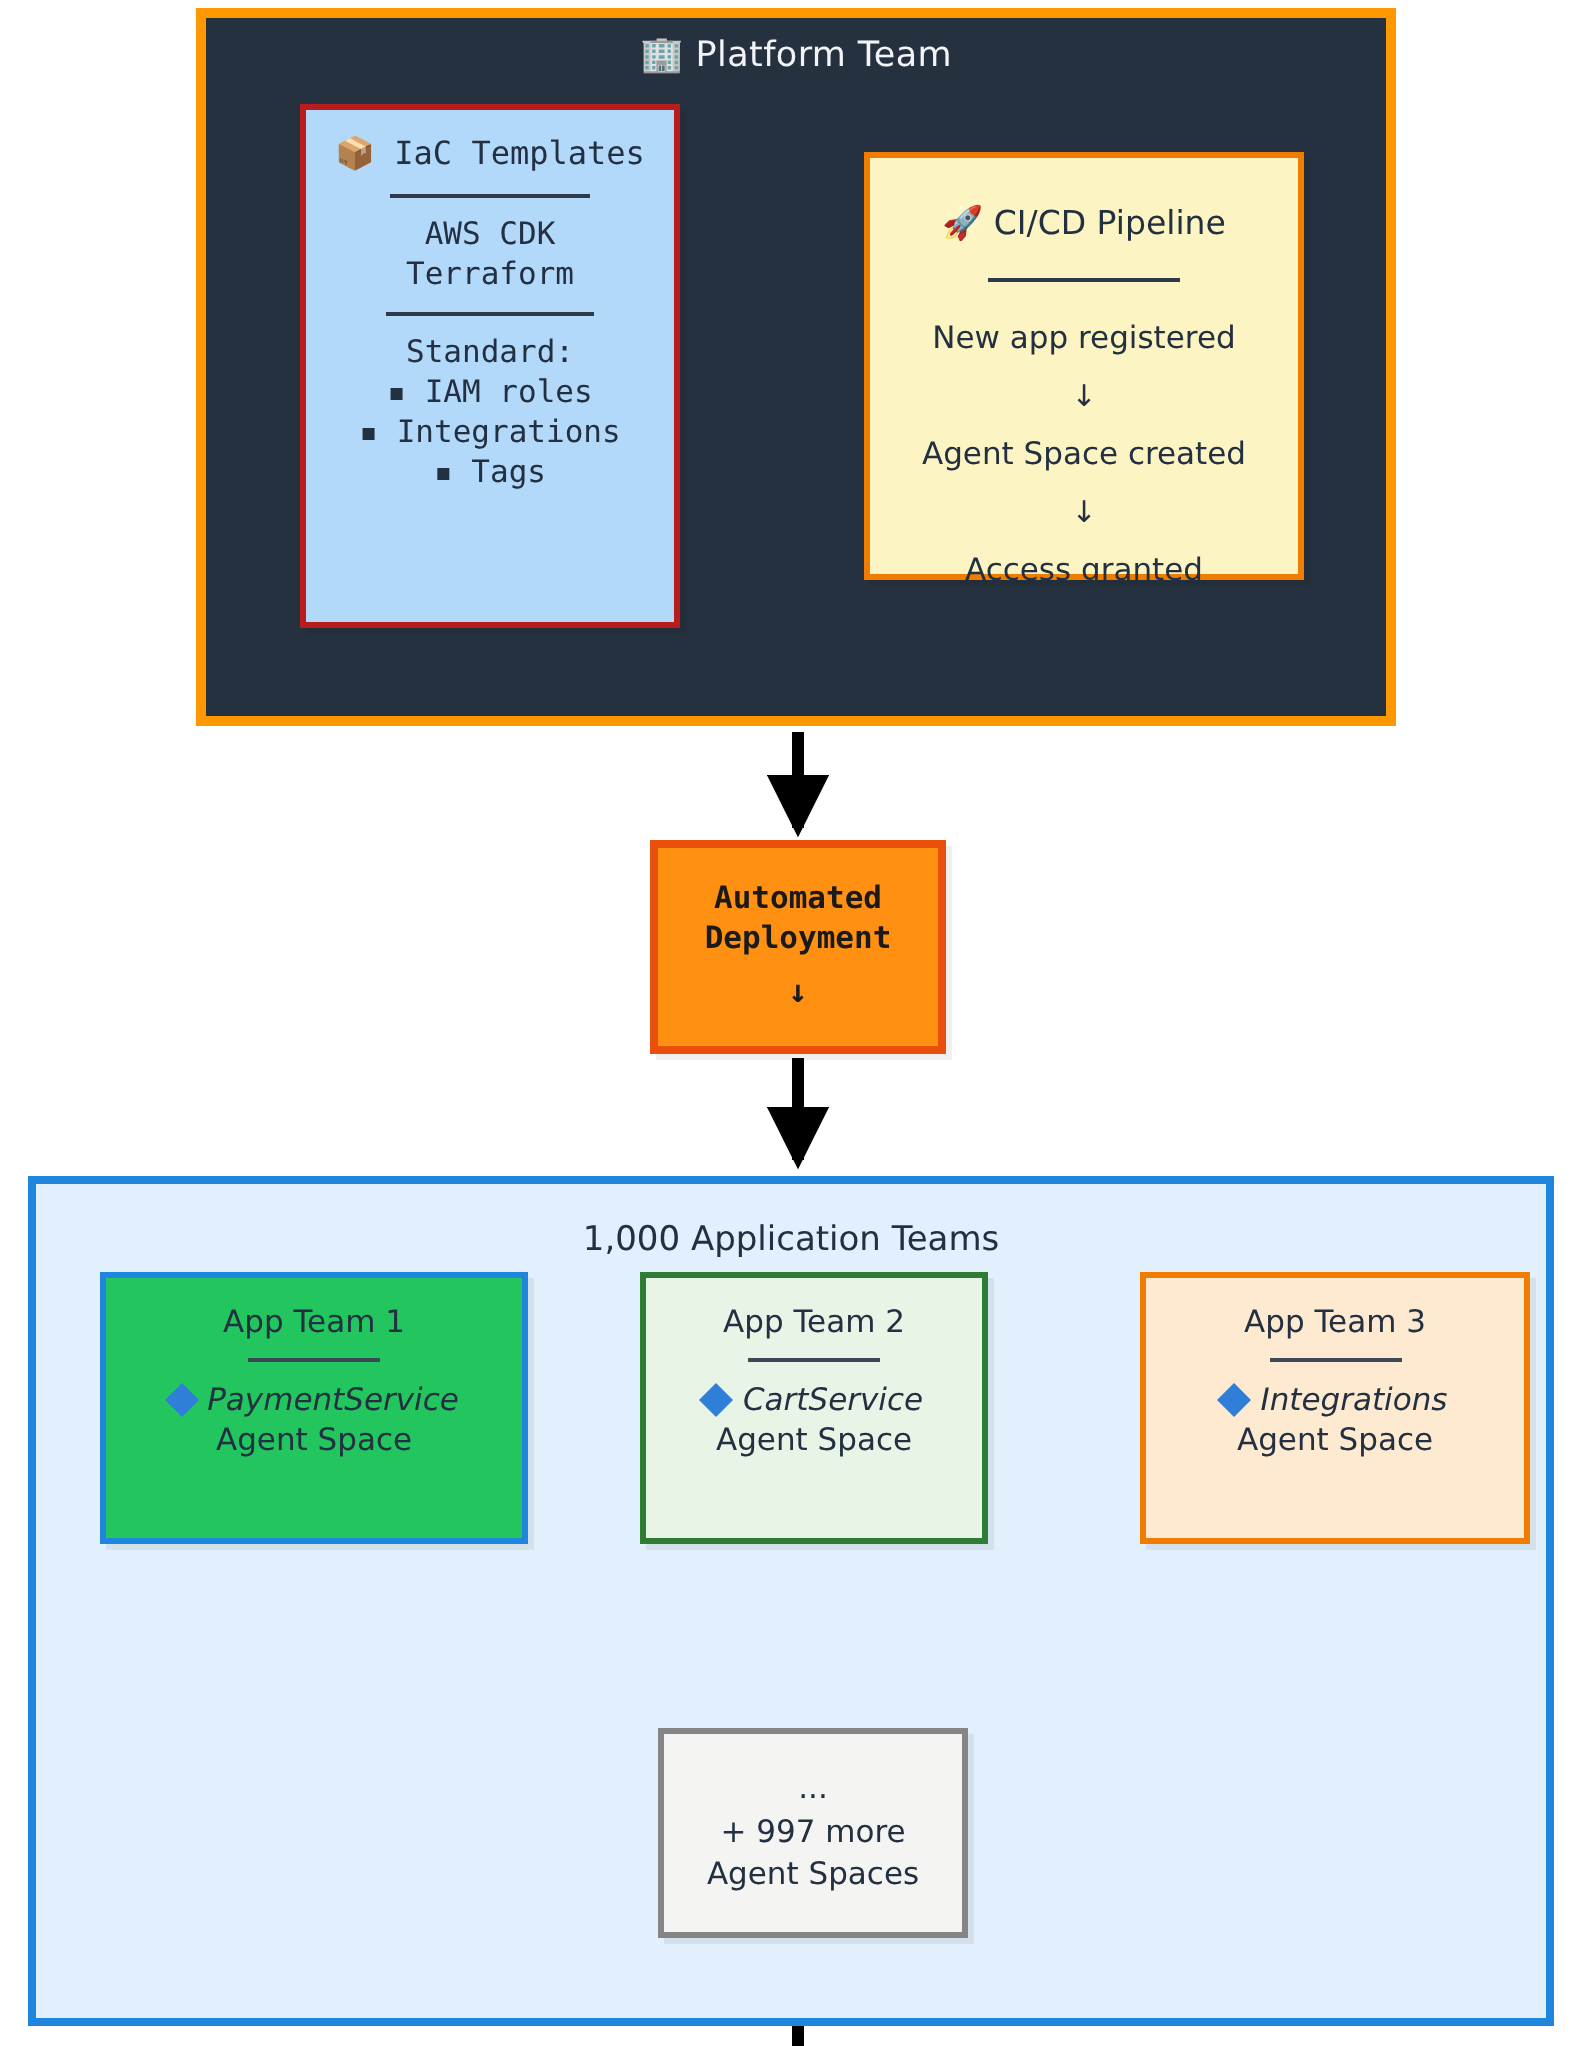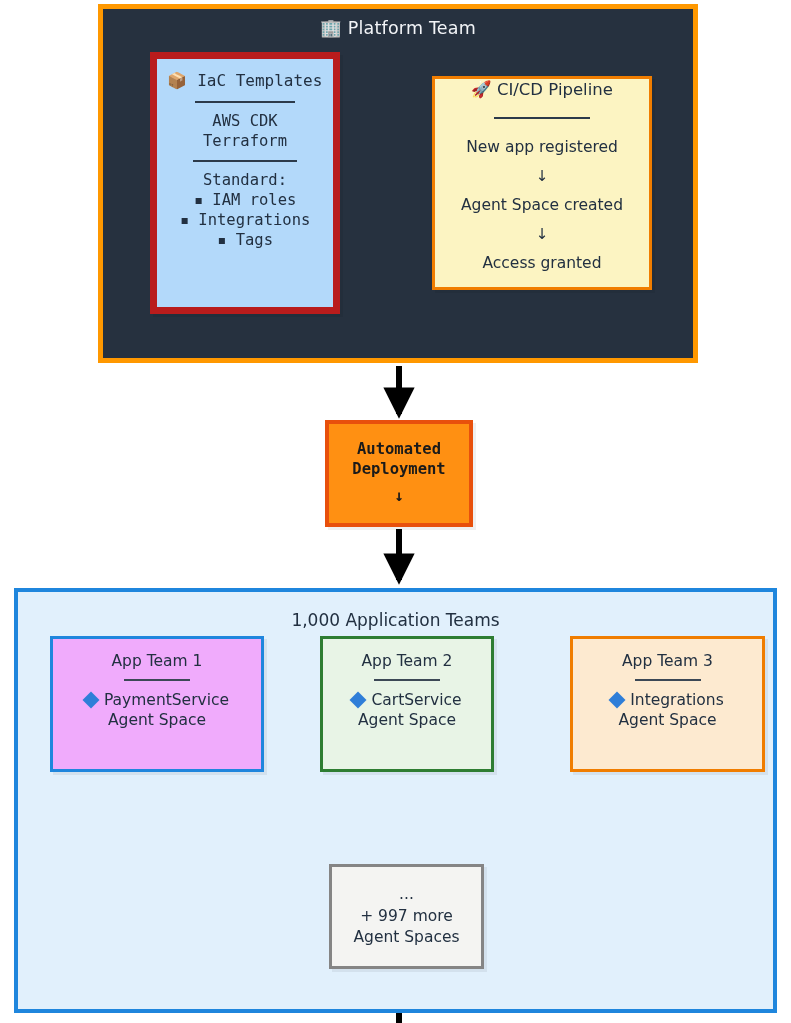--- a/index.html
+++ b/index.html
@@ -47,21 +47,21 @@
     margin-top: 8px;
     letter-spacing: .2px;
   }
   .emoji { font-family: "DejaVu Sans", sans-serif; }
 
   
   #iac-templates {
     left: 150px; top: 52px;
     width: 190px; height: 262px;
     background: #b3d9fa;
-    border: 7px solid #b91c1c;
+    border: 3px solid #b91c1c;
     justify-content: flex-start;
     padding-top: 12px;
     font-family: "DejaVu Sans Mono", monospace;
     font-size: 15.5px;
     color: #223041;
   }
   #iac-templates .title { font-size: 16px; margin-bottom: 2px; }
   .rule {
     width: 100px;
     height: 0;
@@ -70,21 +70,21 @@
   }
   .rule.wide { width: 104px; }
 
   
   #cicd-pipeline {
     left: 432px; top: 76px;
     width: 220px; height: 214px;
     background: #fcf4c2;
     border: 3px solid #f07d00;
     justify-content: flex-start;
-    padding-top: 0;
+    padding-top: 22px;
     font-size: 15.5px;
     color: #223041;
     gap: 10px;
   }
   #cicd-pipeline .title { font-size: 16.5px; }
   #cicd-pipeline .rule { border-top-color: #2c3a4a; width: 96px; margin: 7px 0 8px 0;}
   .step { line-height: 1.35; }
   .stepsep { line-height: 1.0; font-size: 15px; margin: 1px 0;}
 
   
@@ -121,30 +121,30 @@
     flex-direction: column;
     align-items: center;
     text-align: center;
     padding-top: 12px;
     font-size: 15.5px;
     color: #223041;
     line-height: 1.3;
   }
   .team-box .rule { width: 66px; border-top: 2px solid #3c4856; margin: 8px 0 9px 0; }
   .team-box .team-title { font-size: 15.5px; }
-  .svc { display: flex; align-items: center; gap: 7px; justify-content: center; }
+  .svc { display: flex; align-items: center; gap: 7px; justify-content: center; font-style: italic; }
   .diamond {
     width: 12px; height: 12px;
     background: #2f7ed8;
     transform: rotate(45deg);
     display: inline-block;
     flex: 0 0 auto;
   }
 
-  #app-team-1 { left: 50px; top: 636px; width: 214px; height: 136px; background:#f0abfc; border:3px solid #1f86dd; }
+  #app-team-1 { left: 50px; top: 636px; width: 214px; height: 136px; background:#22c55e; border:3px solid #1f86dd; }
   #app-team-2 { left: 320px; top: 636px; width: 174px; height: 136px; background:#e8f4e6; border:3px solid #2e7d32; }
   #app-team-3 { left: 570px; top: 636px; width: 195px; height: 136px; background:#fdead0; border:3px solid #f07d00; }
 
   #more-agent-spaces {
     left: 329px; top: 864px;
     width: 155px; height: 105px;
     background: #f4f4f2;
     border: 3px solid #858585;
     font-size: 15.5px;
     color: #223041;

